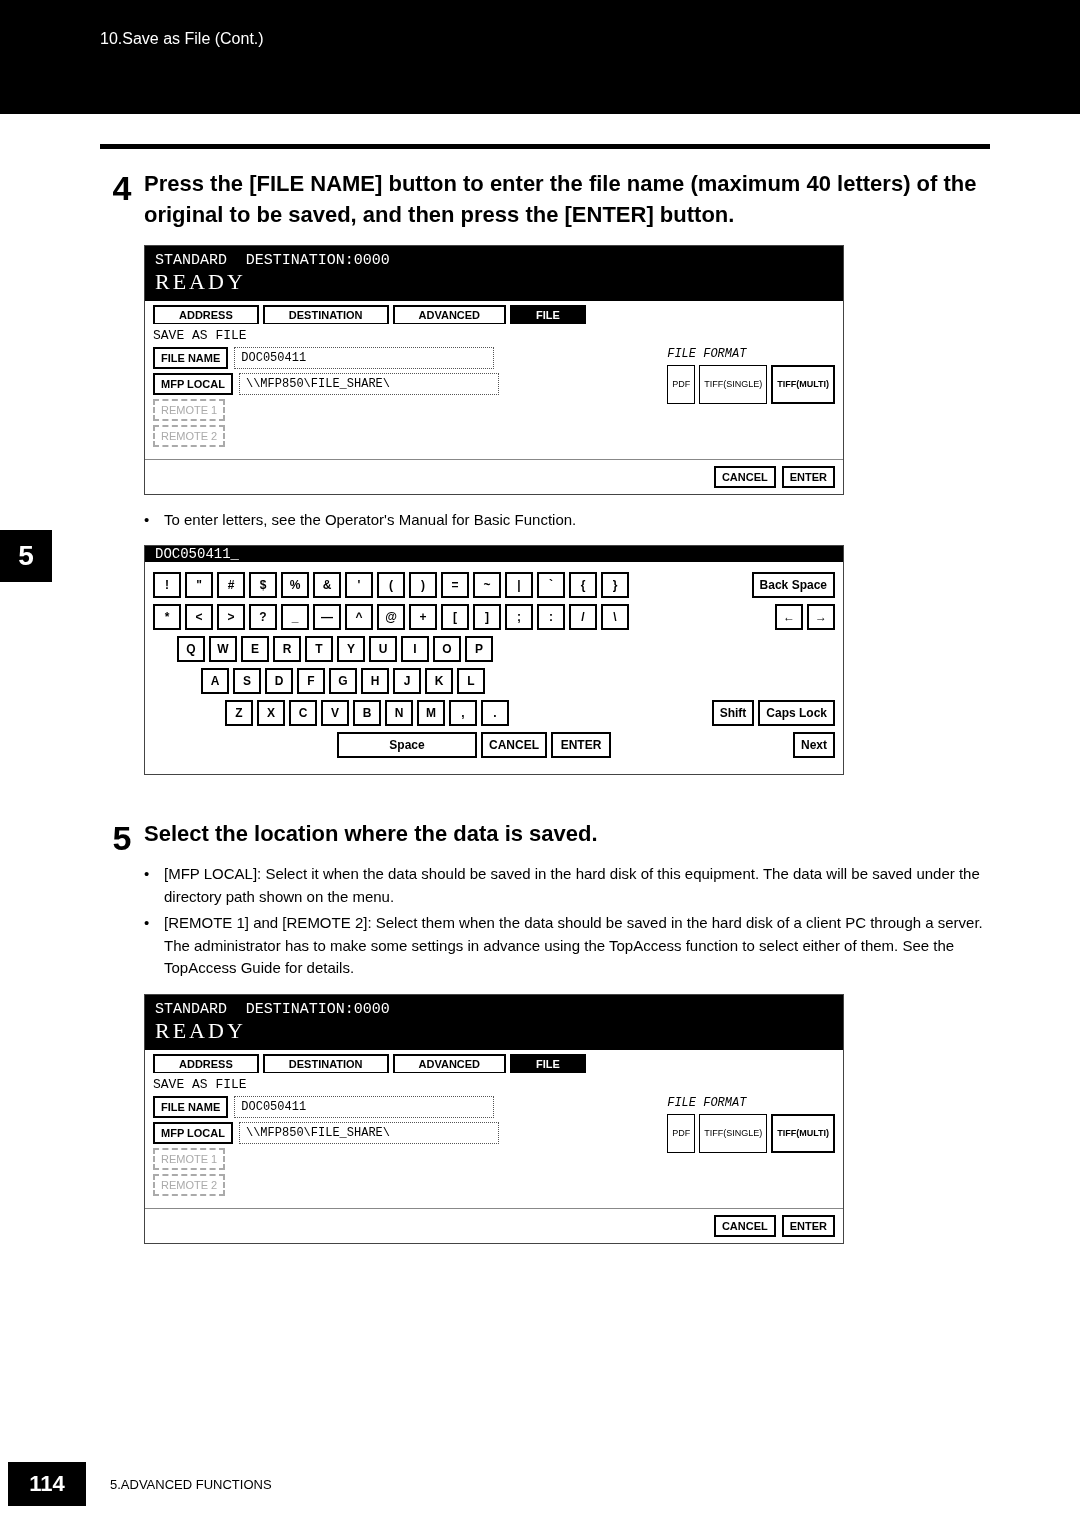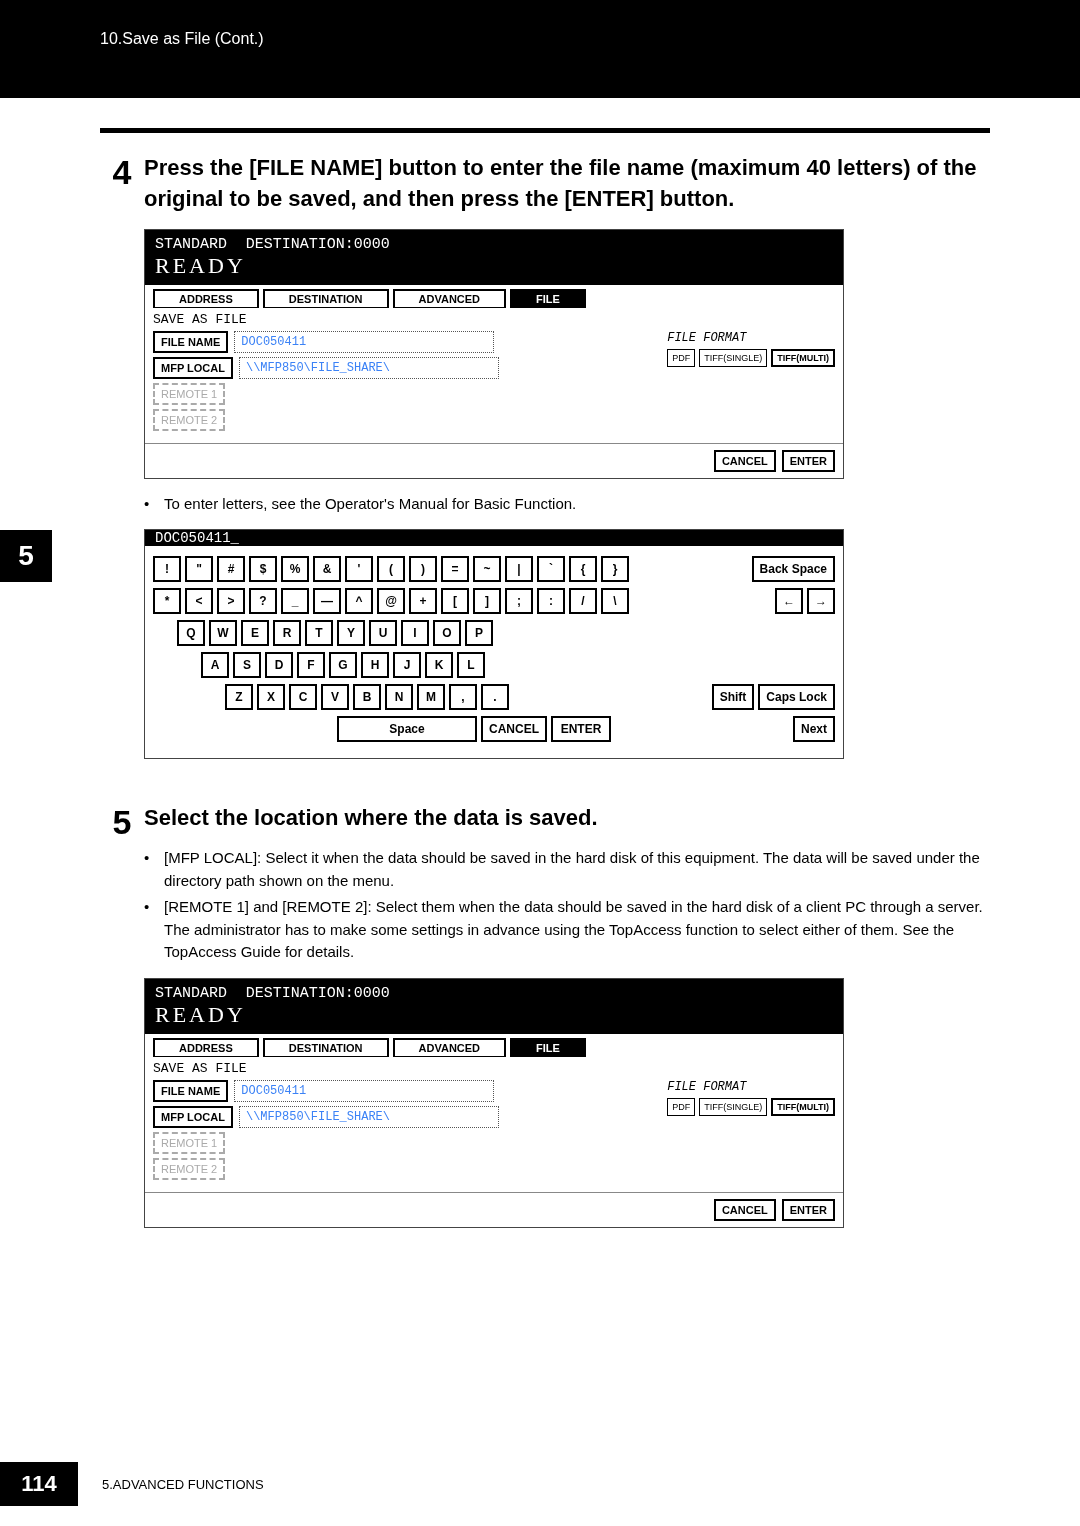--- a/index.html
+++ b/index.html
@@ -6,21 +6,21 @@
     body {
       width: 1080px;
       height: 1526px;
       background: #fff;
       font-family: Arial, Helvetica, sans-serif;
       position: relative;
     }
     .header-band {
       background: #000;
       color: #fff;
-      height: 98px;
+      height: 114px;
       padding: 30px 0 0 100px;
       font-size: 16px;
     }
     .content {
       padding: 30px 90px 0 100px;
     }
     .hr-thick {
       border: none;
       border-top: 5px solid #000;
       margin-bottom: 20px;
@@ -110,21 +110,21 @@
       display: inline-flex;
       align-items: center;
       justify-content: center;
       height: 22px;
     }
     .btn-box {
       border: 1px dotted #555;
       font-size: 12px;
       padding: 2px 6px;
       font-family: "Courier New", monospace;
-      color: #3b82f6;
+      color: #000000;
       min-width: 260px;
       height: 22px;
       display: inline-flex; align-items: center;
     }
     .btn-disabled {
       border: 2px dashed #aaa;
       color: #aaa;
       font-size: 11px;
       padding: 2px 6px;
       height: 22px;
@@ -132,21 +132,21 @@
       font-family: Arial, sans-serif;
     }
     .file-format-col { margin-left: auto; }
     .ff-title { font-size: 12px; font-family: "Courier New", monospace; margin-bottom: 4px; font-style: italic; }
     .format-btns { display: flex; gap: 4px; }
     .format-btn {
       border: 1px solid #000;
       font-size: 9px;
       padding: 2px 4px;
       font-family: Arial, sans-serif;
-      height: 18px;
+      height: 39px;
       display: inline-flex; align-items: center;
     }
     .format-btn.bold { border-width: 2px; font-weight: bold; }
     .panel-saf-grid {
       display: flex;
       justify-content: flex-end;
     }
     .panel-footer {
       display: flex;
       justify-content: flex-end;
@@ -196,21 +196,21 @@
       color: #fff;
       font-size: 28px;
       font-weight: bold;
       display: flex;
       align-items: center;
       justify-content: center;
     }
     
     .page-footer {
       position: absolute;
-      left: 0;
+      left: 8px;
       bottom: 20px;
       display: flex;
       align-items: center;
     }
     .page-num-box {
       background: #000;
       color: #fff;
       font-size: 22px;
       font-weight: bold;
       width: 78px;

